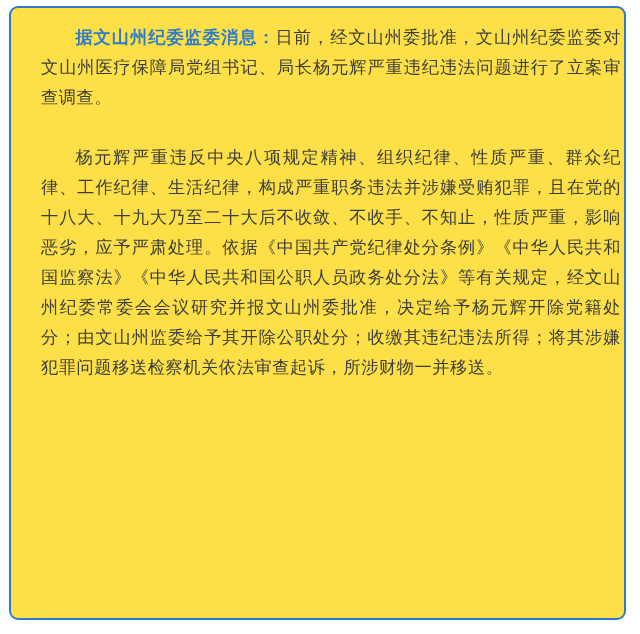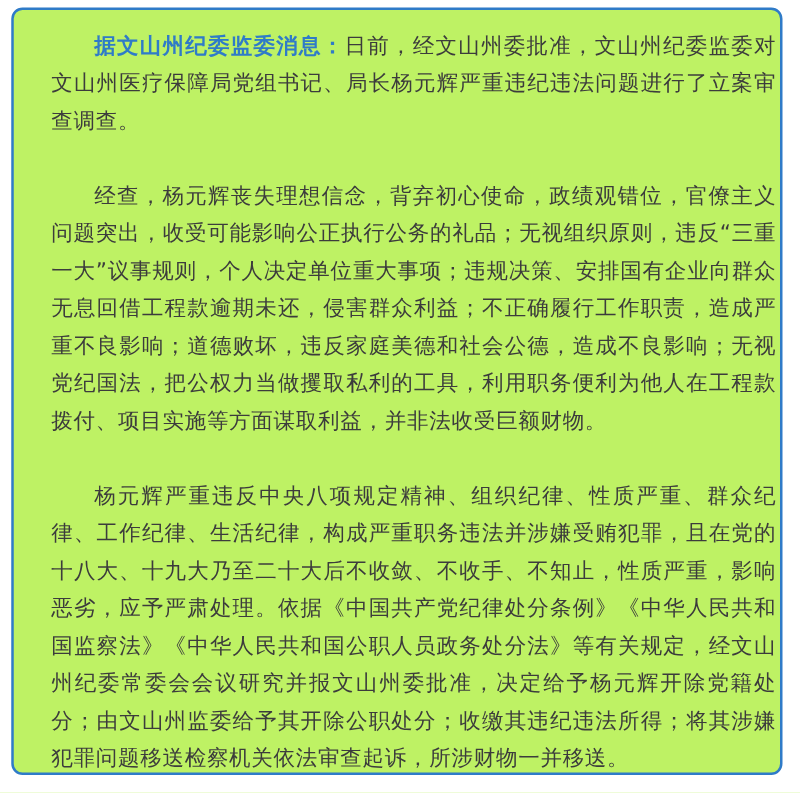--- a/index.html
+++ b/index.html
@@ -16,21 +16,21 @@
   }
   .card {
     position: absolute;
     left: 9px;
     top: 6px;
     width: 617px;
     height: 614px;
     border: 2px solid #2f7bc8;
     border-radius: 9px;
     box-sizing: border-box;
-    background: #bef264;
+    background: #fde047;
   }
   .content {
     position: absolute;
     left: 30px;
     top: 14px;
     width: 580px;
   }
   .para {
     margin: 0;
     font-size: 17.2px;
@@ -48,16 +48,15 @@
     color: #2f7bc8;
     font-weight: bold;
   }
 </style>
 </head>
 <body>
 
 <div class="card">
   <div class="content">
     <p class="para"><span class="lead">据文山州纪委监委消息：</span><span>日前，经文山州委批准，文山州纪委监委对文山州医疗保障局党组书记、局长杨元辉严重违纪违法问题进行了立案审查调查。</span></p>
-    <p class="para"><span>经查，杨元辉丧失理想信念，背弃初心使命，政绩观错位，官僚主义问题突出，收受可能影响公正执行公务的礼品；无视组织原则，违反“三重一大”议事规则，个人决定单位重大事项；违规决策、安排国有企业向群众无息回借工程款逾期未还，侵害群众利益；不正确履行工作职责，造成严重不良影响；道德败坏，违反家庭美德和社会公德，造成不良影响；无视党纪国法，把公权力当做攫取私利的工具，利用职务便利为他人在工程款拨付、项目实施等方面谋取利益，并非法收受巨额财物。</span></p>
     <p class="para"><span>杨元辉严重违反中央八项规定精神、组织纪律、性质严重、群众纪律、工作纪律、生活纪律，构成严重职务违法并涉嫌受贿犯罪，且在党的十八大、十九大乃至二十大后不收敛、不收手、不知止，性质严重，影响恶劣，应予严肃处理。依据《中国共产党纪律处分条例》《中华人民共和国监察法》《中华人民共和国公职人员政务处分法》等有关规定，经文山州纪委常委会会议研究并报文山州委批准，决定给予杨元辉开除党籍处分；由文山州监委给予其开除公职处分；收缴其违纪违法所得；将其涉嫌犯罪问题移送检察机关依法审查起诉，所涉财物一并移送。</span></p>
   </div>
 </div>
 
 </body></html>

